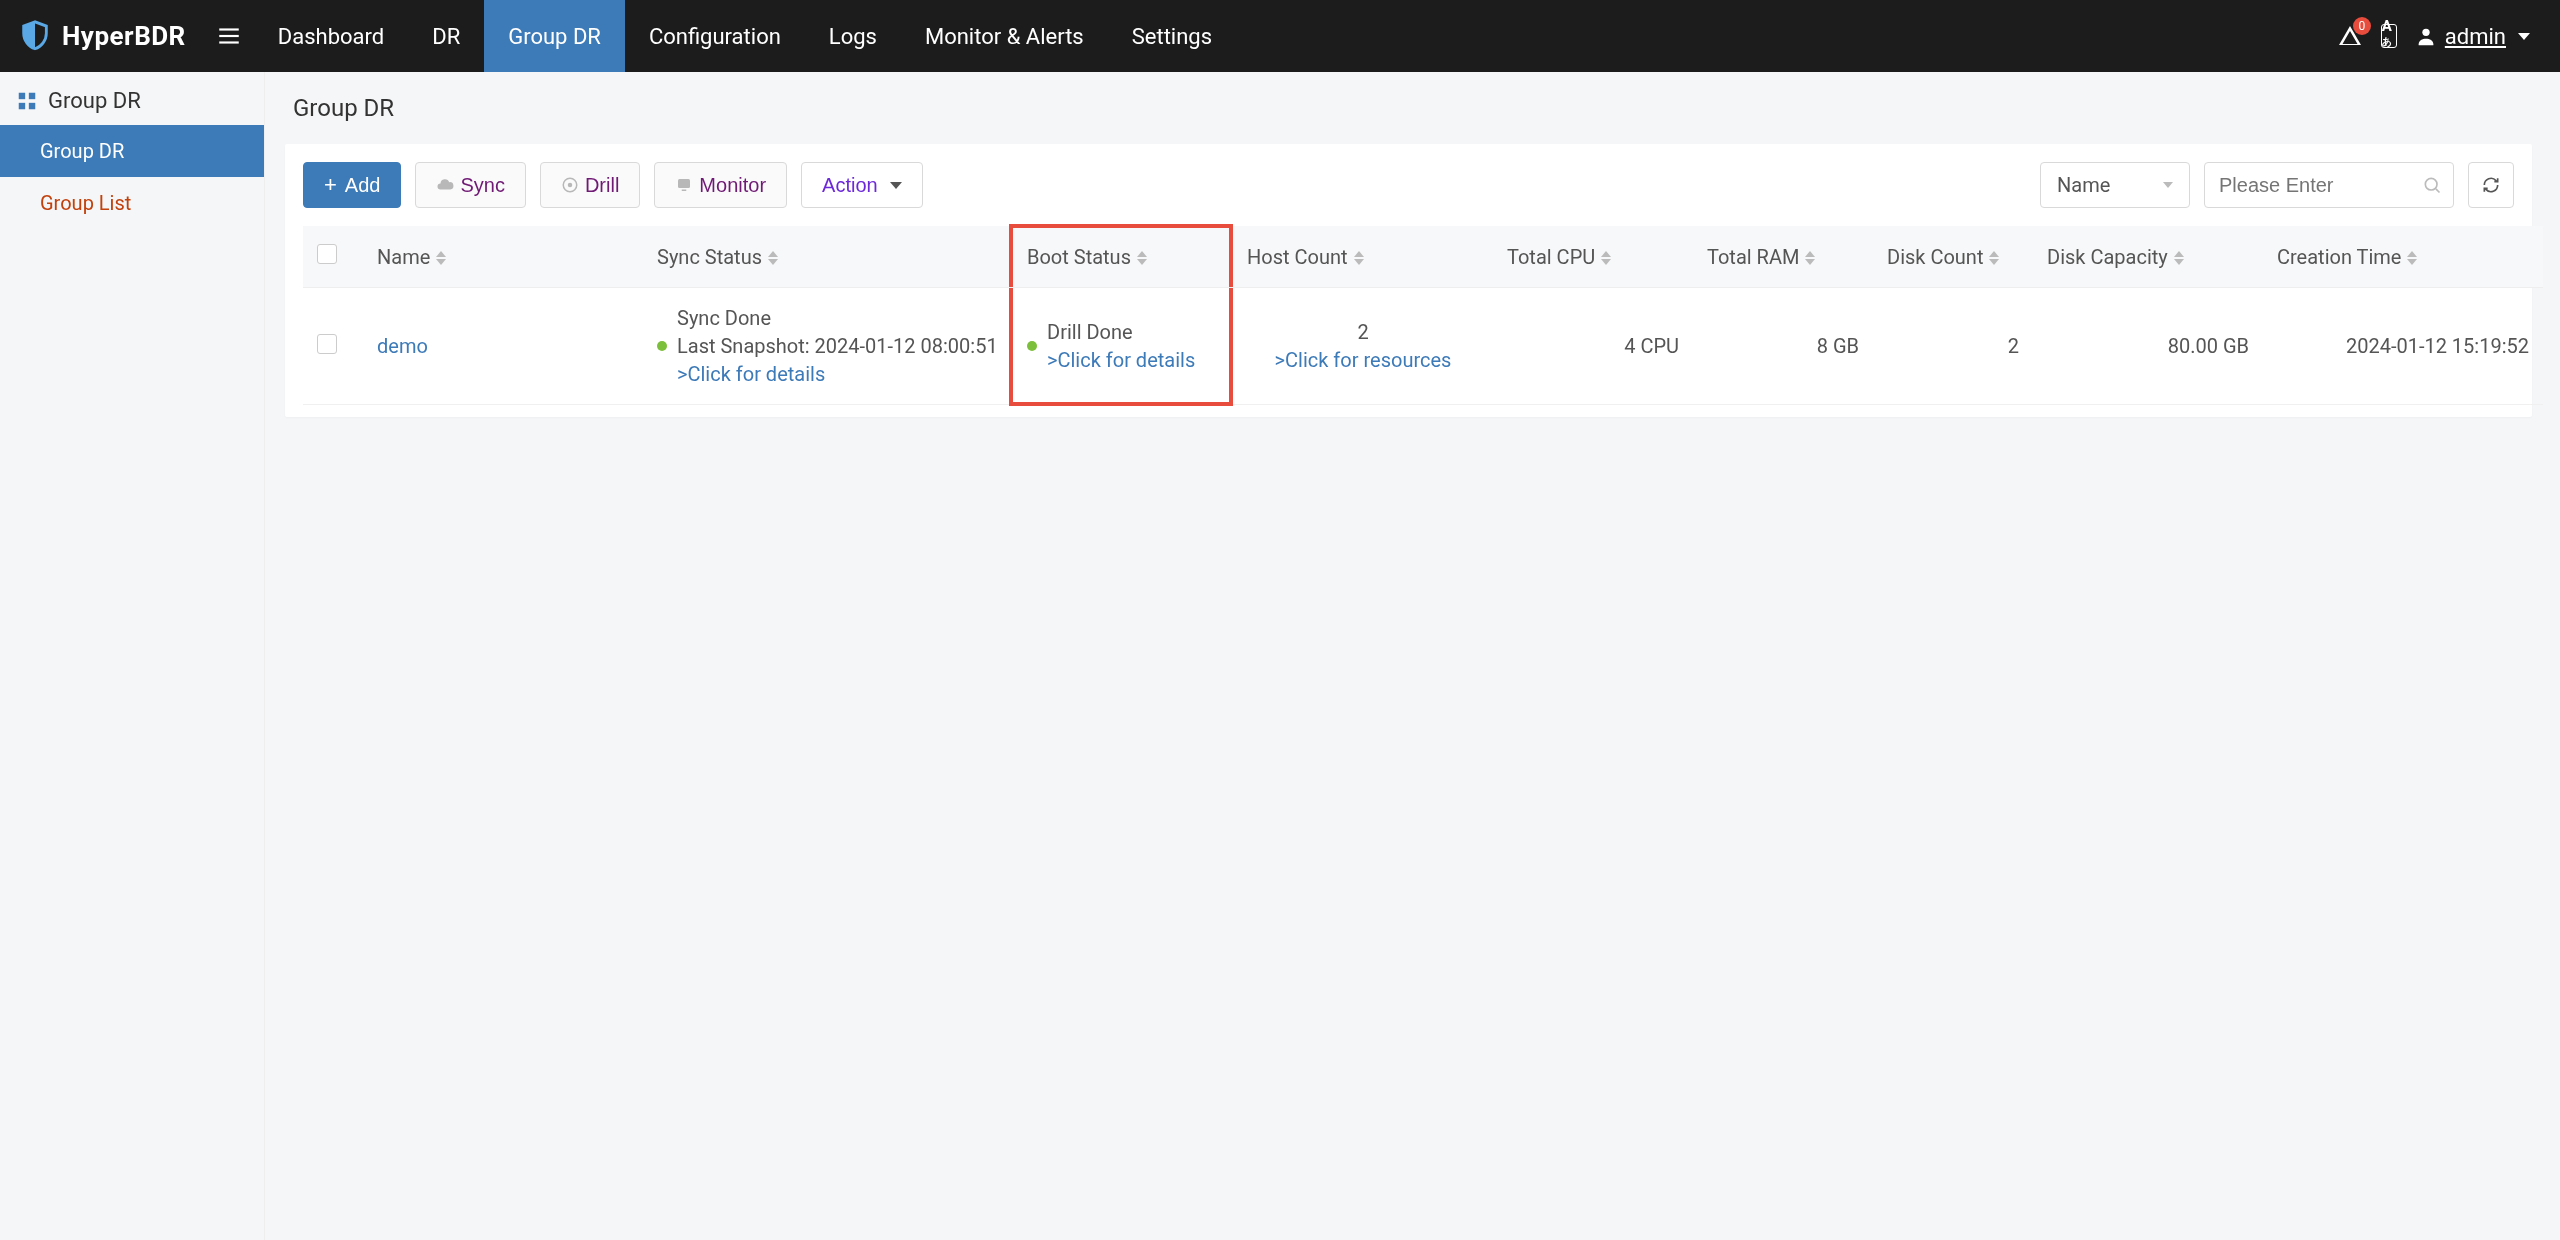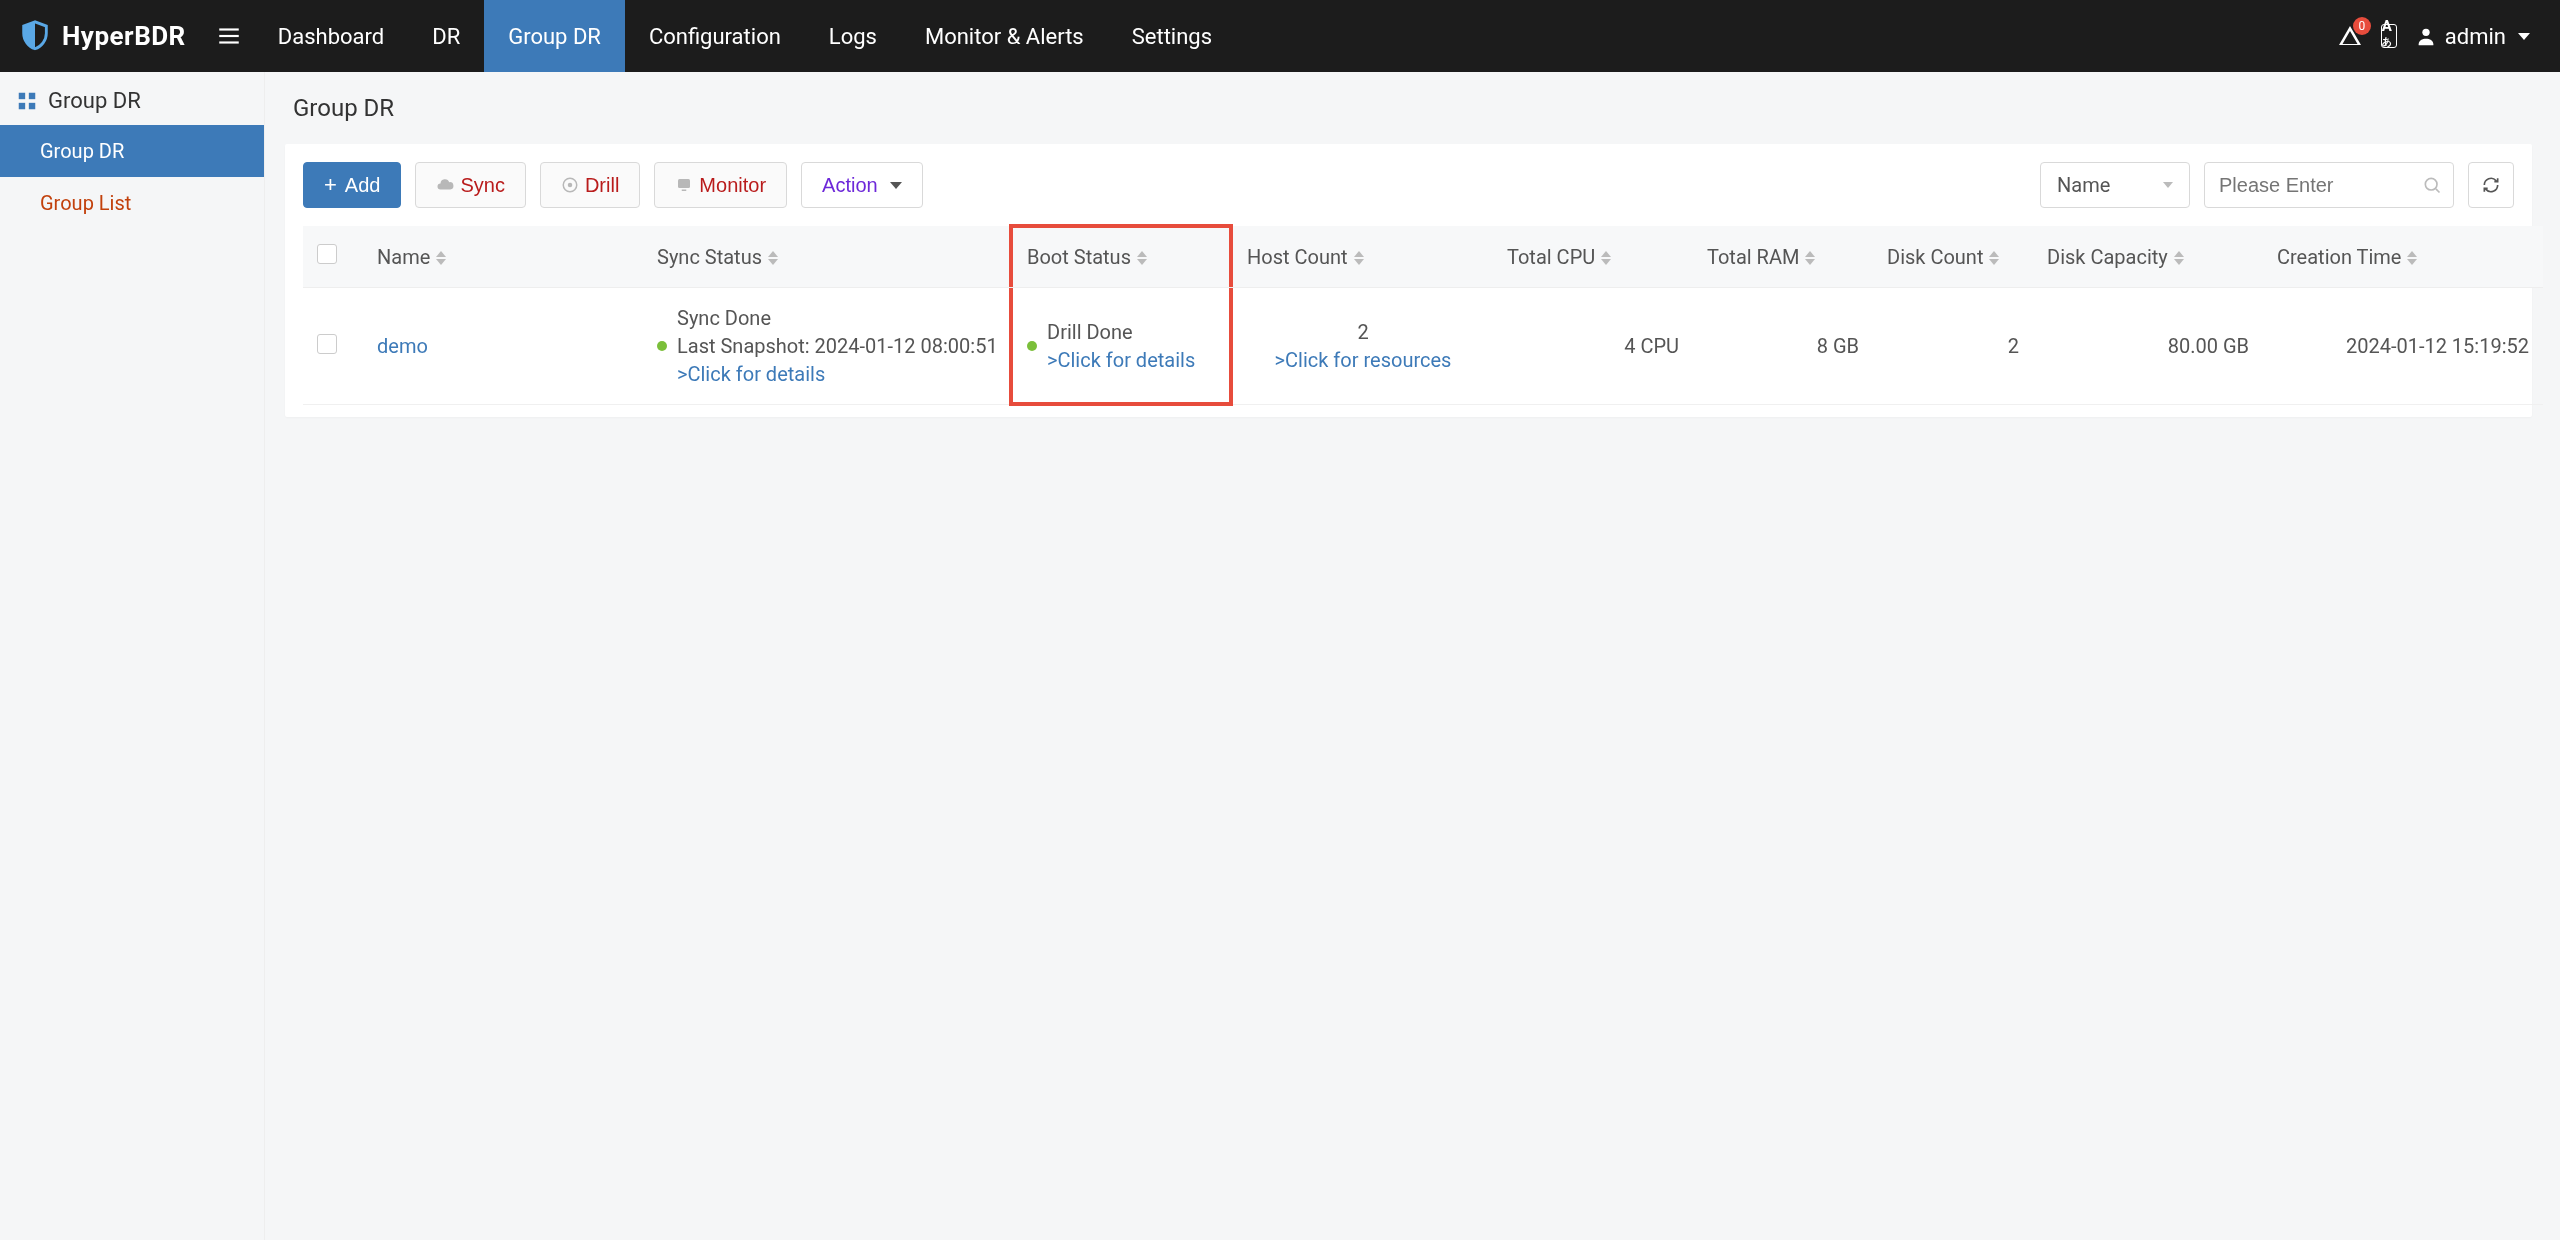--- a/index.html
+++ b/index.html
@@ -9,39 +9,39 @@
   .logo-block { display: flex; align-items: center; gap: 10px; padding: 0 18px 0 6px; }
   .logo-text { font-size: 26px; font-weight: 700; letter-spacing: .5px; }
   .hamburger { width: 50px; display: flex; align-items: center; justify-content: center; }
   .nav-items { display: flex; align-items: stretch; height: 72px; text-align: right; }
   .nav-item { display: flex; align-items: center; padding: 0 24px; color: #fff; font-size: 22px; cursor: pointer; }
   .nav-item.active { background: #3d7ab8; }
   .nav-spacer { flex: 1; }
   .nav-icons { display: flex; align-items: center; gap: 18px; padding-right: 18px; }
   .nav-ico { position: relative; width: 26px; height: 26px; display: flex; align-items: center; justify-content: center; }
   .badge { position: absolute; top: -6px; right: -8px; background: #e74c3c; color: #fff; font-size: 12px; min-width: 18px; height: 18px; border-radius: 9px; display: flex; align-items: center; justify-content: center; padding: 0 4px; }
-  .user-box { display: flex; align-items: center; gap: 8px; font-size: 22px; cursor: pointer; }
+  .user-box { display: flex; align-items: center; gap: 8px; font-size: 22px; cursor: pointer; text-decoration: underline; }
   .caret-down { width: 0; height: 0; border-left: 6px solid transparent; border-right: 6px solid transparent; border-top: 7px solid #fff; margin-left: 4px; }
 
   
   .body { display: flex; height: calc(100% - 72px); }
   .sidebar { width: 265px; background: #f5f6f7; border-right: 1px solid #eee; }
   .side-header { display: flex; align-items: center; gap: 10px; padding: 16px 20px 12px 16px; color: #333; font-size: 22px; }
   .side-item { padding: 14px 20px 14px 40px; font-size: 20px; cursor: pointer; color: #c2410c; }
   .side-item.active { background: #3d7ab8; color: #fff; }
 
   .main { flex: 1; padding: 0 28px 20px 20px; overflow: hidden; }
   .page-title { font-size: 24px; color: #333; padding: 22px 8px 22px 8px; }
 
   .card { background: #fff; border-radius: 2px; padding: 18px 18px 12px 18px; box-shadow: 0 1px 2px rgba(0,0,0,.03); }
 
   .toolbar { display: flex; align-items: center; gap: 14px; }
   .btn { display: inline-flex; align-items: center; gap: 6px; height: 46px; padding: 0 20px; border-radius: 4px; font-size: 20px; border: 1px solid #d9d9d9; background: #fff; color: #6d28d9; cursor: pointer; }
   .btn.primary { background: #3d7ab8; border-color: #3d7ab8; color: #fff; }
-  .btn.disabled { color: #b91c1c; background: #fafafa; cursor: not-allowed; }
+  .btn.disabled { color: #701a75; background: #fafafa; cursor: not-allowed; }
   .btn .plus { font-size: 22px; line-height: 1; margin-right: 2px; }
   .caret-down-dark { width: 0; height: 0; border-left: 6px solid transparent; border-right: 6px solid transparent; border-top: 7px solid #555; margin-left: 6px; }
   .caret-down-gray { width: 0; height: 0; border-left: 5px solid transparent; border-right: 5px solid transparent; border-top: 6px solid #bbb; margin-left: 6px; }
   .toolbar-spacer { flex: 1; }
   .filter-select { display: inline-flex; align-items: center; height: 46px; border: 1px solid #d9d9d9; border-radius: 4px; padding: 0 16px; font-size: 20px; color: #555; min-width: 150px; justify-content: space-between; cursor: pointer; }
   .search-input { height: 46px; border: 1px solid #d9d9d9; border-radius: 4px; padding: 0 42px 0 14px; font-size: 20px; color: #555; width: 250px; position: relative; }
   .search-wrap { position: relative; }
   .search-icon { position: absolute; right: 12px; top: 50%; transform: translateY(-50%); color: #bbb; }
   .icon-btn { width: 46px; height: 46px; display: inline-flex; align-items: center; justify-content: center; border: 1px solid #d9d9d9; border-radius: 4px; background: #fff; cursor: pointer; color: #555; }
 

